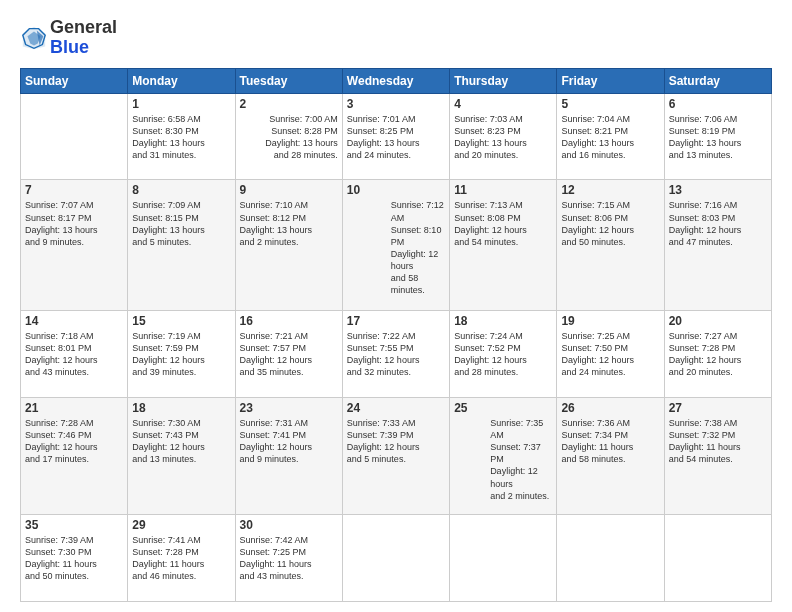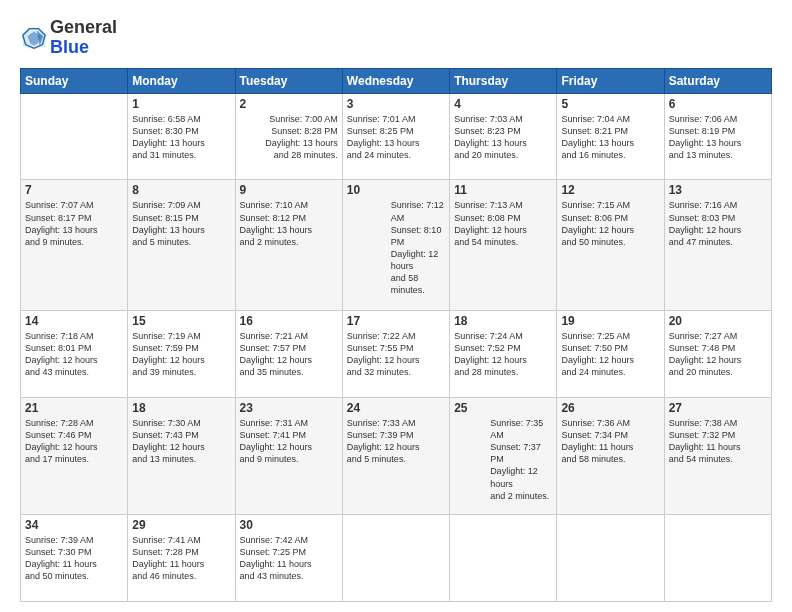--- a/index.html
+++ b/index.html
@@ -274,21 +274,21 @@
           <td>
             <span class="day-number">19</span>
             <div class="day-info" style="white-space: pre-line;">Sunrise: 7:25 AM
 Sunset: 7:50 PM
 Daylight: 12 hours
 and 24 minutes.</div>
           </td>
           <td>
             <span class="day-number">20</span>
             <div class="day-info" style="white-space: pre-line;">Sunrise: 7:27 AM
-Sunset: 7:48 PM
+Sunset: 7:28 PM
 Daylight: 12 hours
 and 20 minutes.</div>
           </td>
         </tr>
         <tr class="row-shaded">
           <td>
             <span class="day-number">21</span>
             <div class="day-info" style="white-space: pre-line;">Sunrise: 7:28 AM
 Sunset: 7:46 PM
 Daylight: 12 hours
@@ -332,21 +332,21 @@
           <td>
             <span class="day-number">27</span>
             <div class="day-info" style="white-space: pre-line;">Sunrise: 7:38 AM
 Sunset: 7:32 PM
 Daylight: 11 hours
 and 54 minutes.</div>
           </td>
         </tr>
         <tr class="row-white">
           <td>
-            <span class="day-number">34</span>
+            <span class="day-number">35</span>
             <div class="day-info" style="white-space: pre-line;">Sunrise: 7:39 AM
 Sunset: 7:30 PM
 Daylight: 11 hours
 and 50 minutes.</div>
           </td>
           <td>
             <span class="day-number">29</span>
             <div class="day-info" style="white-space: pre-line;">Sunrise: 7:41 AM
 Sunset: 7:28 PM
 Daylight: 11 hours

